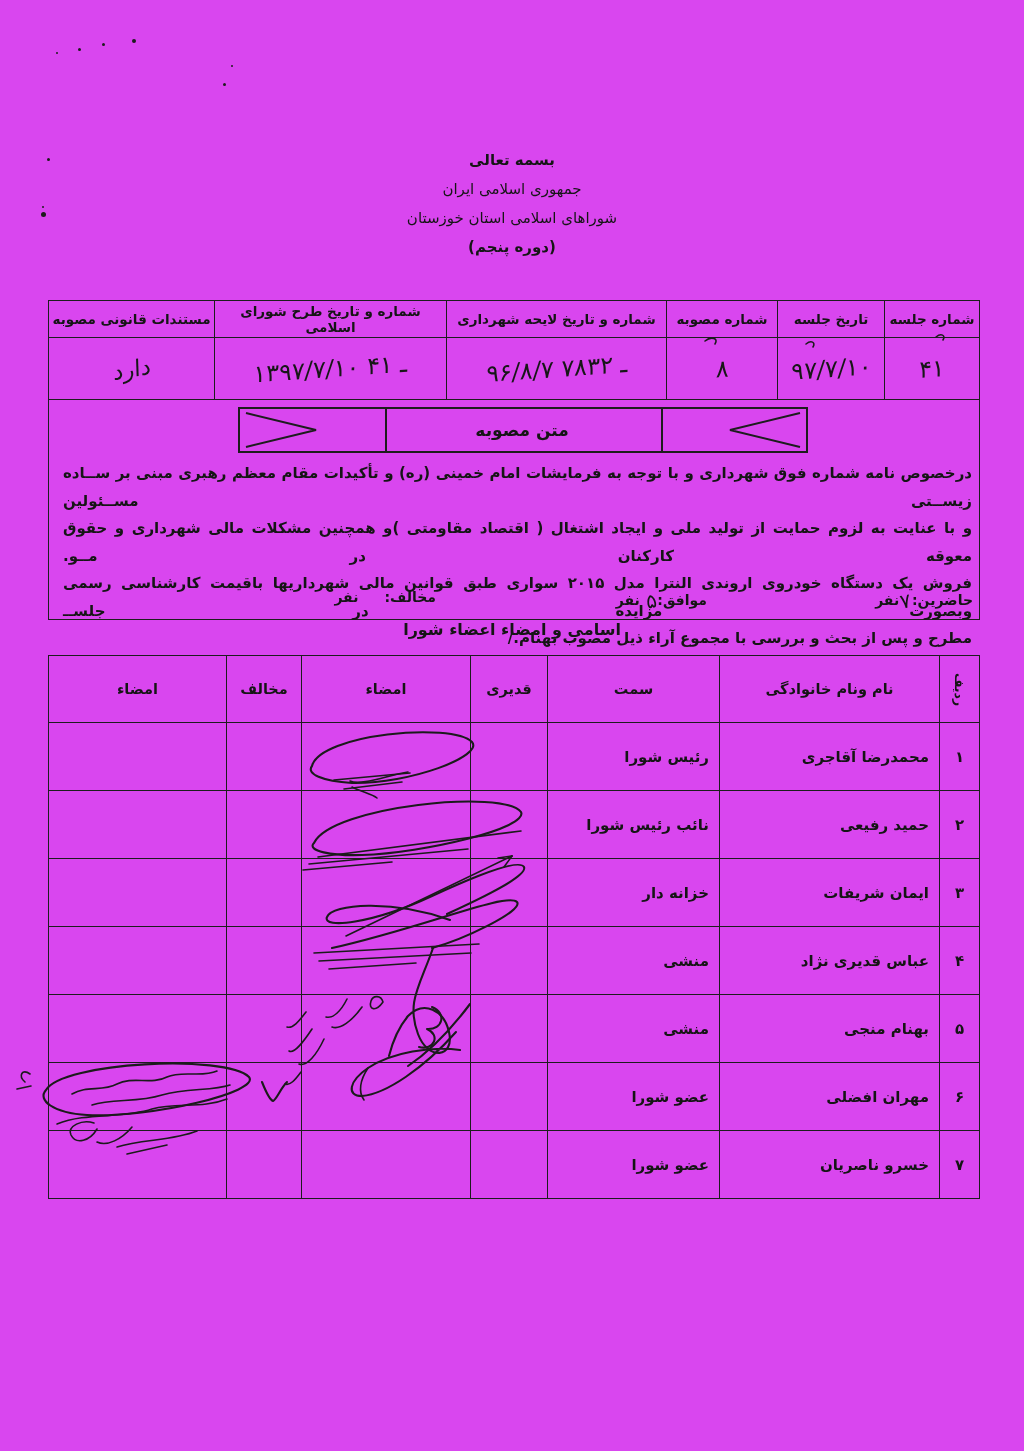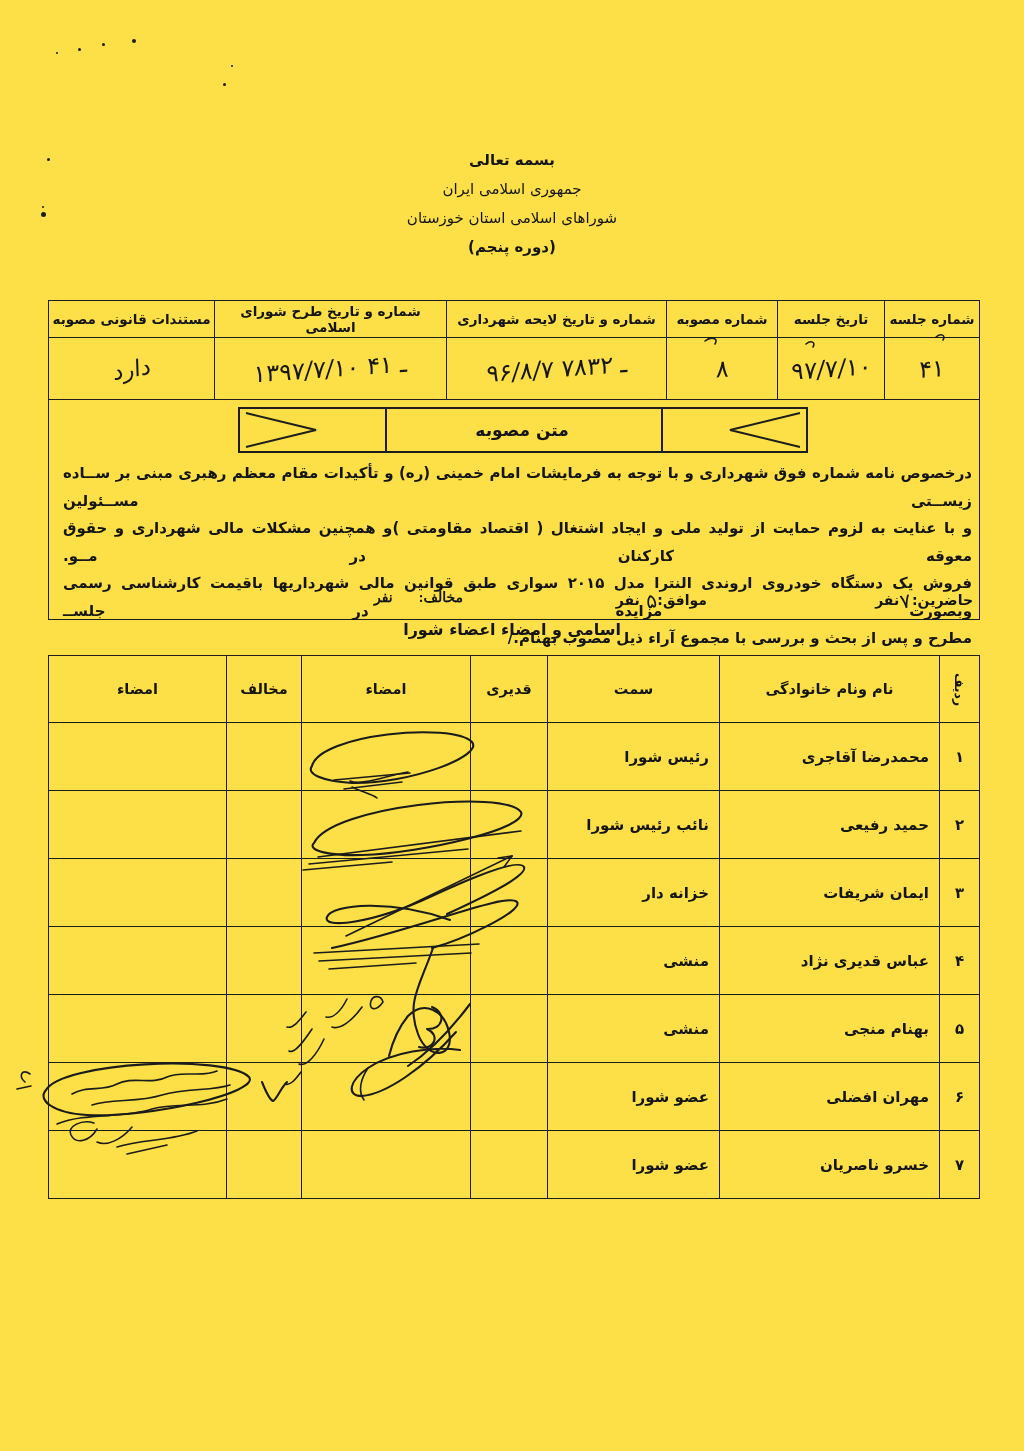--- a/index.html
+++ b/index.html
@@ -1,19 +1,19 @@
 <!DOCTYPE html>
 <html lang="fa"><head>
 <meta charset="utf-8">
 <style>
   * { margin:0; padding:0; box-sizing:border-box; }
   html,body { background:#ffffff; }
   .page {
     position:relative; width:1024px; height:1451px;
-    background:#fde047; color:#151515;
+    background:#d946ef; color:#151515;
     font-family:"DejaVu Sans", sans-serif;
     direction:rtl; overflow:hidden;
   }
   
   .dot { position:absolute; background:#1c1c1c; border-radius:50%; }
 
   
   .doc-header { position:absolute; top:146px; left:0; right:0; text-align:center; }
   .doc-header div { line-height:29px; font-size:15px; }
   .hdr-bold { font-weight:bold; }
@@ -51,21 +51,21 @@
   .res-line {
     font-size:15px; font-weight:bold; line-height:27.5px;
     text-align:justify; text-align-last:justify; direction:rtl;
   }
   .res-line.last { text-align:right; text-align-last:right; }
 
   .votes { position:absolute; bottom:6px; right:0; left:0; height:24px; font-size:14px; font-weight:bold; }
   .votes .vote-item { position:absolute; top:0; white-space:nowrap; }
   .v-present { right:6px; }
   .v-agree { right:272px; }
-  .v-oppose { right:516px;font-family:Liberation Serif, serif; }
+  .v-oppose { right:543px; }
   .hand-sm {
     display:inline-block; font-size:20px; font-weight:400;
     transform:rotate(-10deg); margin:0 1px; vertical-align:-3px;
   }
   .gap26 { display:inline-block; width:26px; }
 
   
   .members-title {
     position:absolute; top:620px; left:0; right:0; text-align:center;
     font-weight:bold; font-size:16px;

